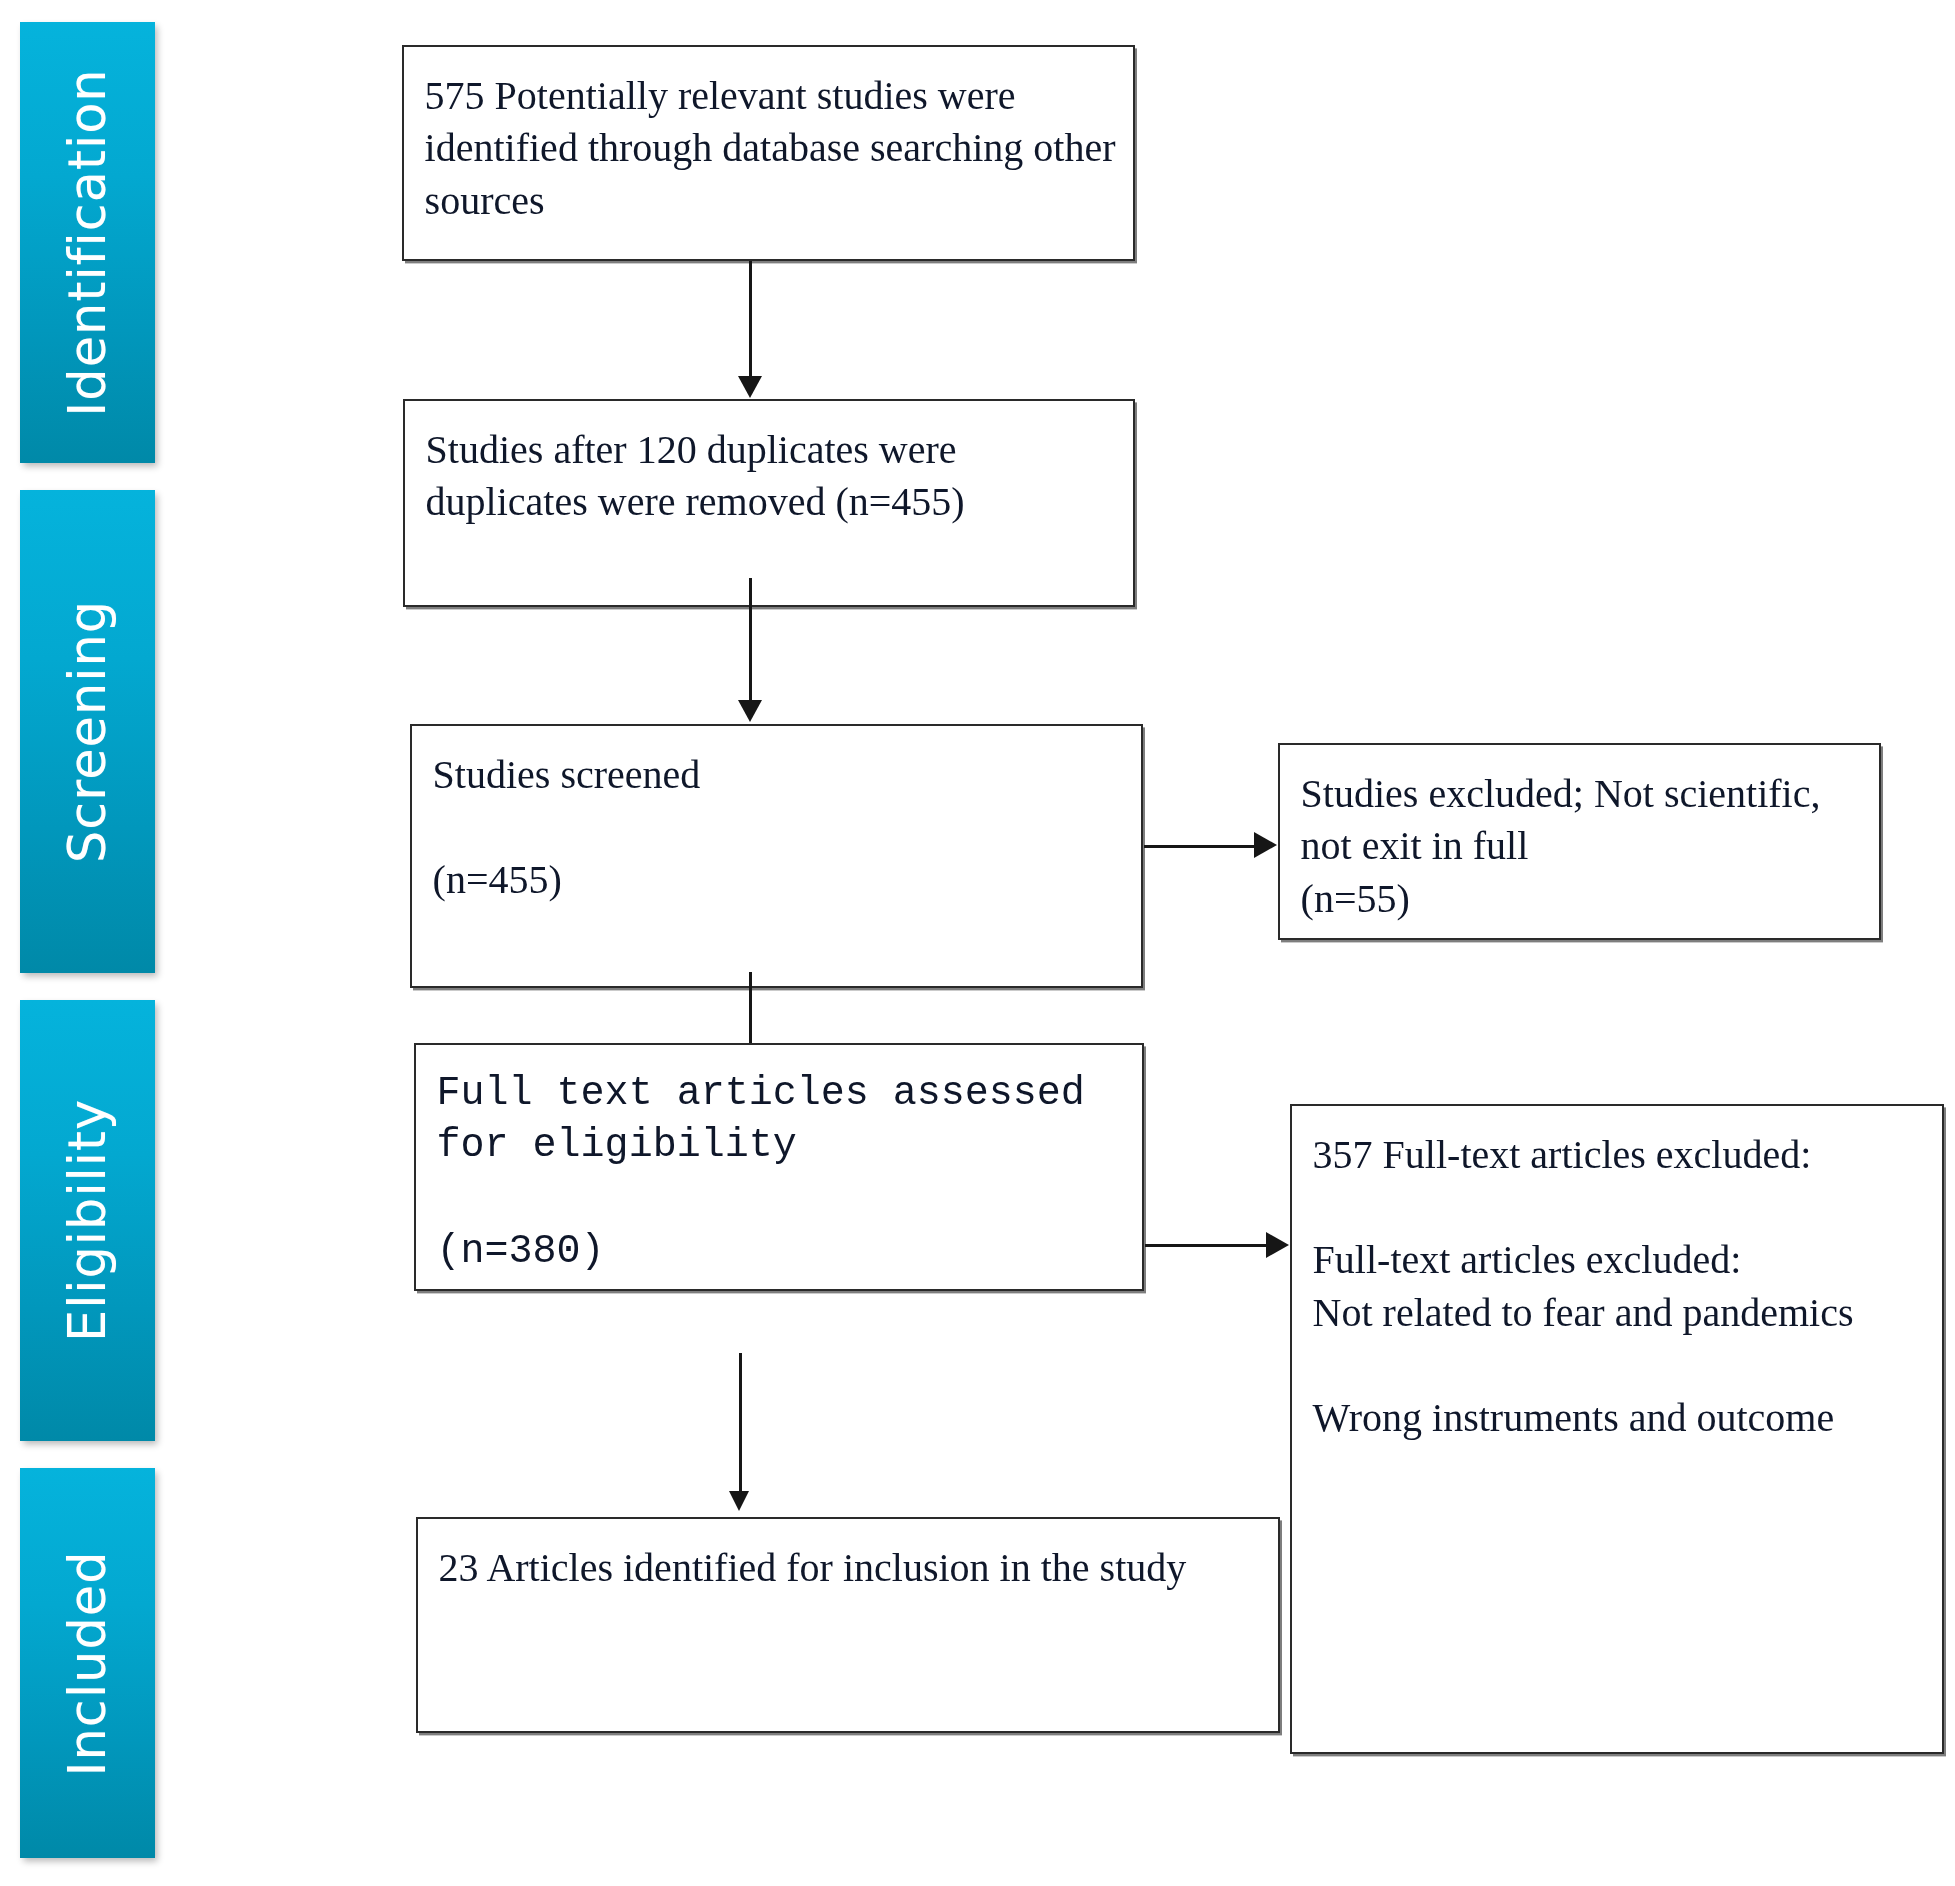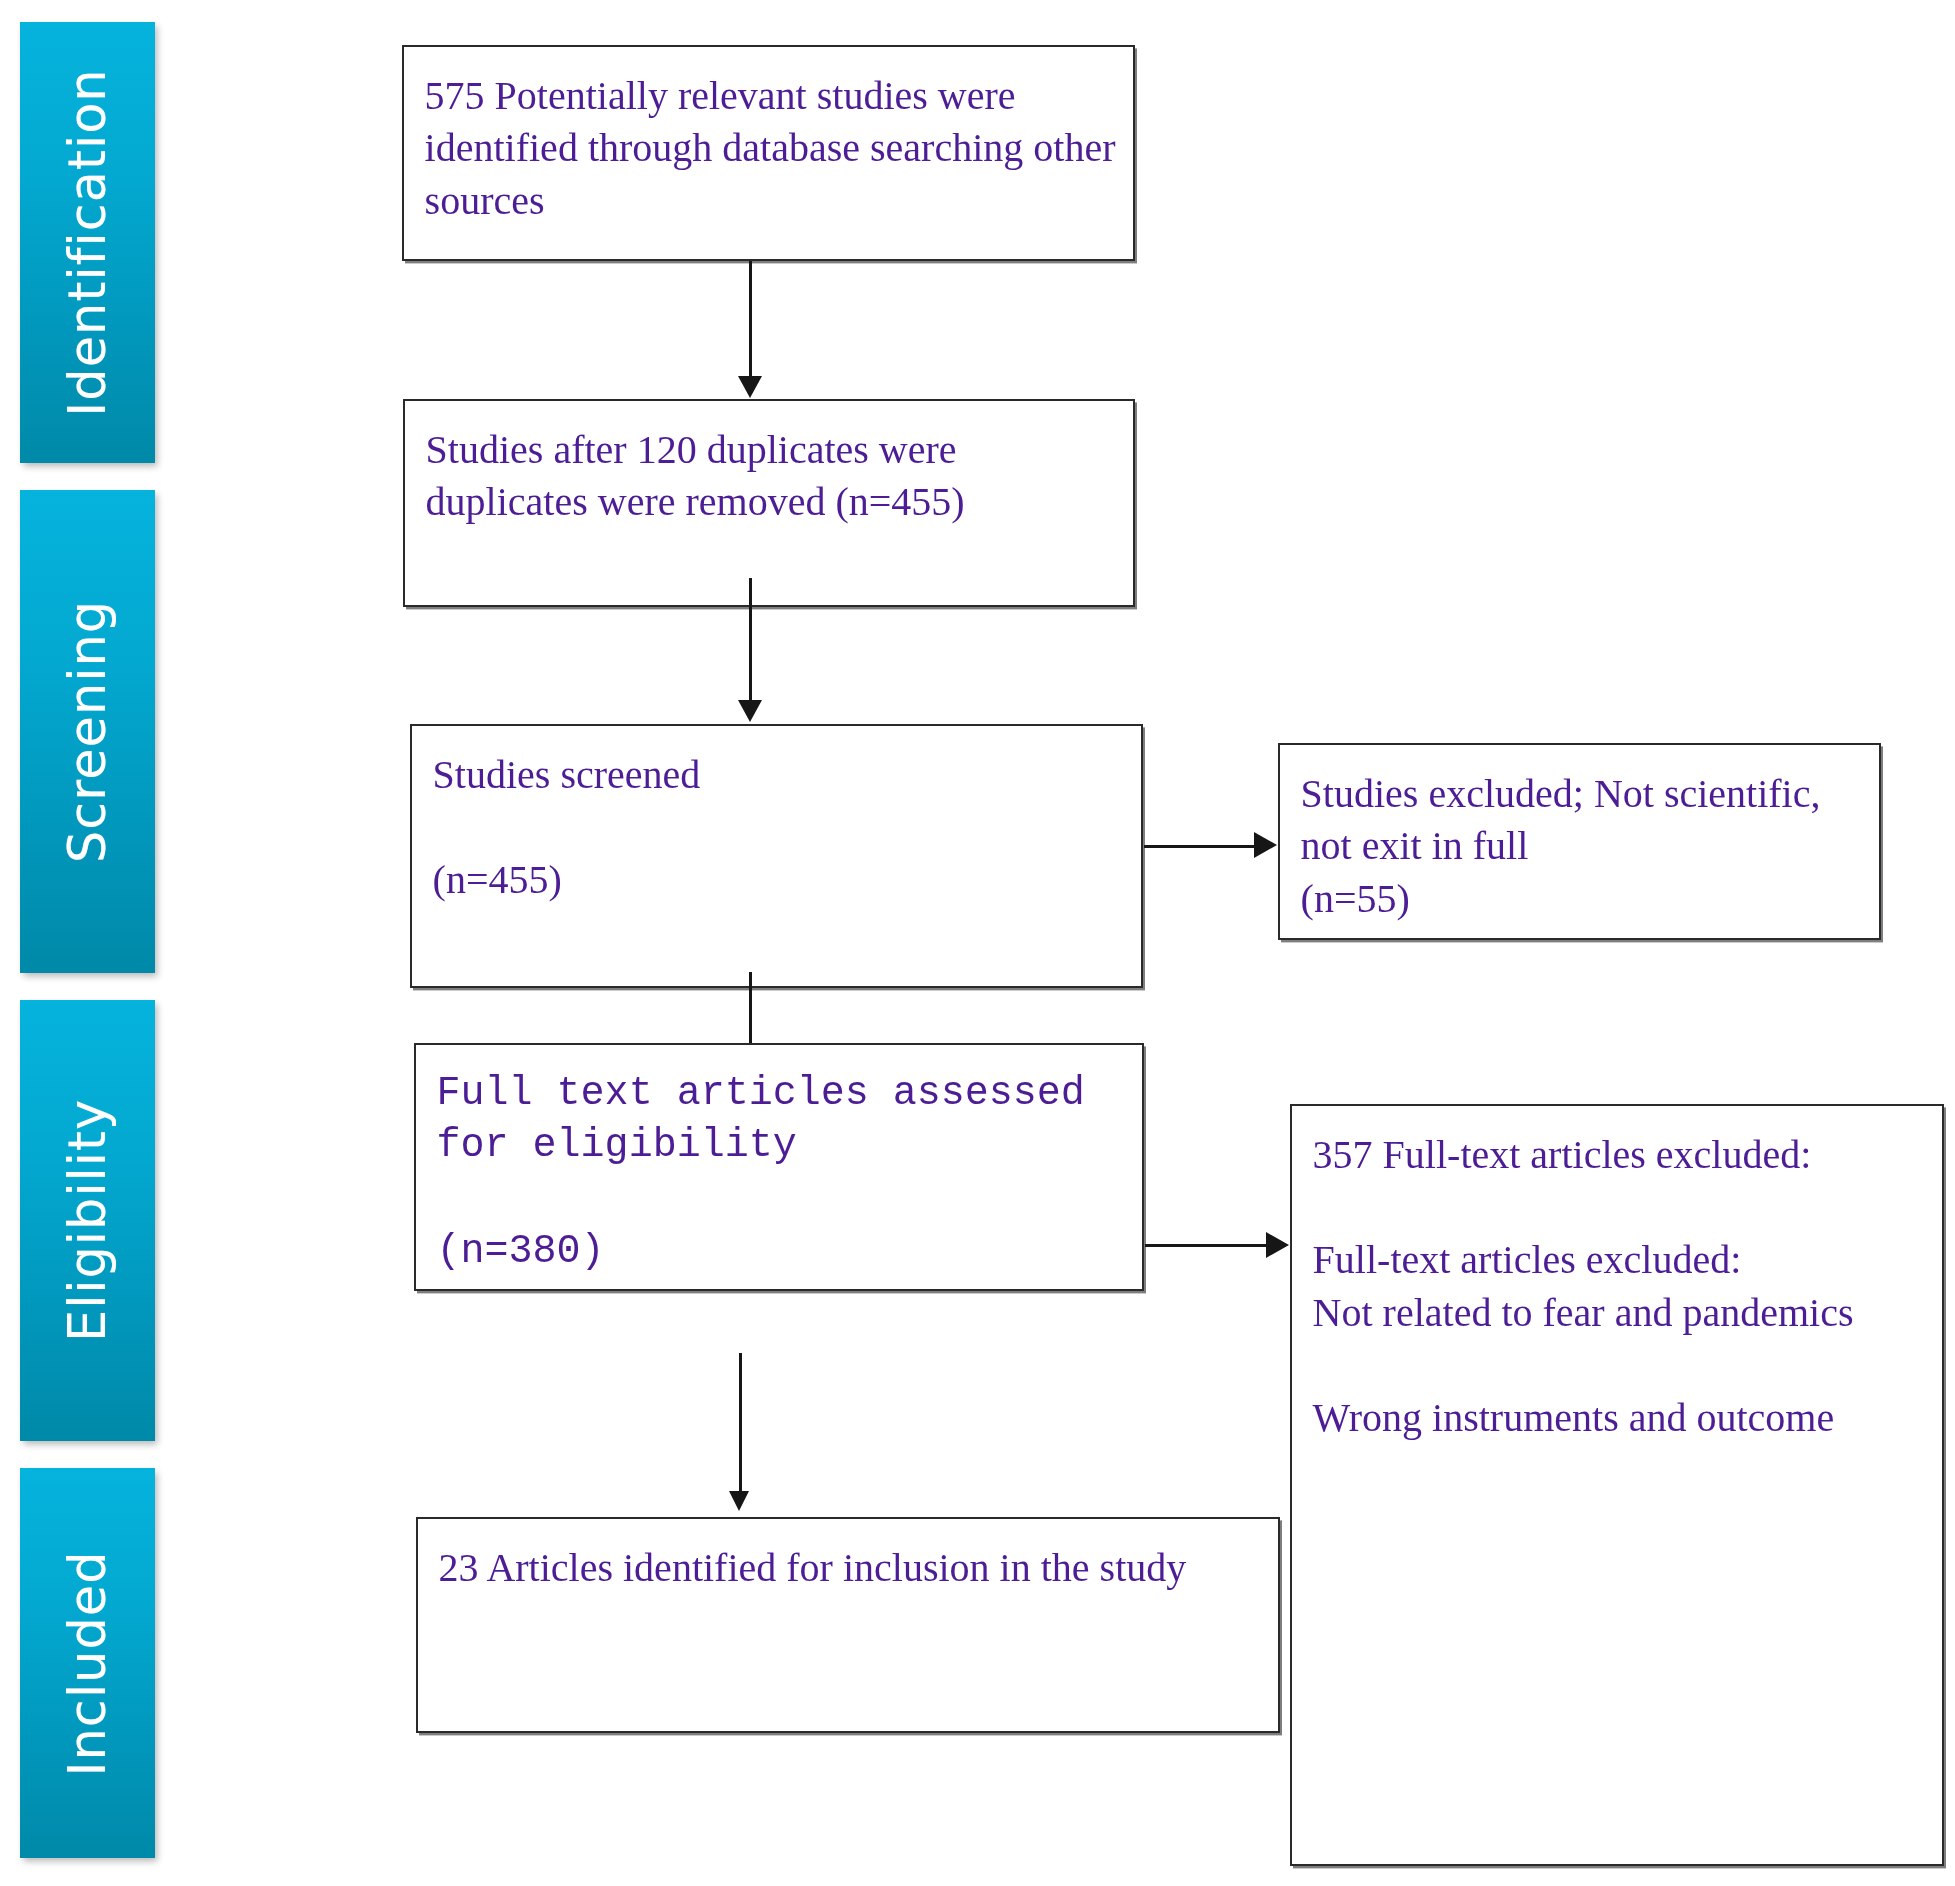--- a/index.html
+++ b/index.html
@@ -33,21 +33,21 @@
     background:#ffffff;
     border:2px solid #2a2a2a;
     box-shadow:2.5px 2.9px 0 -0.5px rgba(20,20,20,0.55);
     box-sizing:border-box;
   }
   .fbox .txt{
     position:absolute;
     left:20.6px;right:13.7px;top:22.5px;
     font-size:40px;
     line-height:1.32;
-    color:#4c1d95;
+    color:#0f172a;
     white-space:pre-line;
     text-rendering:optimizeLegibility;
   }
 
   
   .vline{position:absolute;background:#161616;width:2.5px;}
   .hline{position:absolute;background:#161616;height:2.5px;}
   .arrow-down{
     position:absolute;width:0;height:0;
     border-left:12.7px solid transparent;
@@ -120,21 +120,21 @@
 
   <div class="fbox" style="left:414px;top:1043px;width:730px;height:248px;font-family:Liberation Mono, monospace;">
     <div class="txt">Full text articles assessed for eligibility
 
 (n=380)</div>
   </div>
 
   <div class="hline" style="left:1145px;top:1244px;width:124px;"></div>
   <div class="arrow-right" style="left:1266px;top:1232px;"></div>
 
-  <div class="fbox" style="left:1290px;top:1104px;width:654px;height:762px;padding-left:33px;">
+  <div class="fbox" style="left:1290px;top:1104px;width:654px;height:650px;padding-left:33px;">
     <div class="txt">357 Full-text articles excluded:
 
 Full-text articles excluded:
 Not related to fear and pandemics
 
 Wrong instruments and outcome</div>
   </div>
 
   <div class="vline" style="left:739px;top:1353px;height:142px;"></div>
   <div class="arrow-down slim" style="left:729px;top:1491px;"></div>

